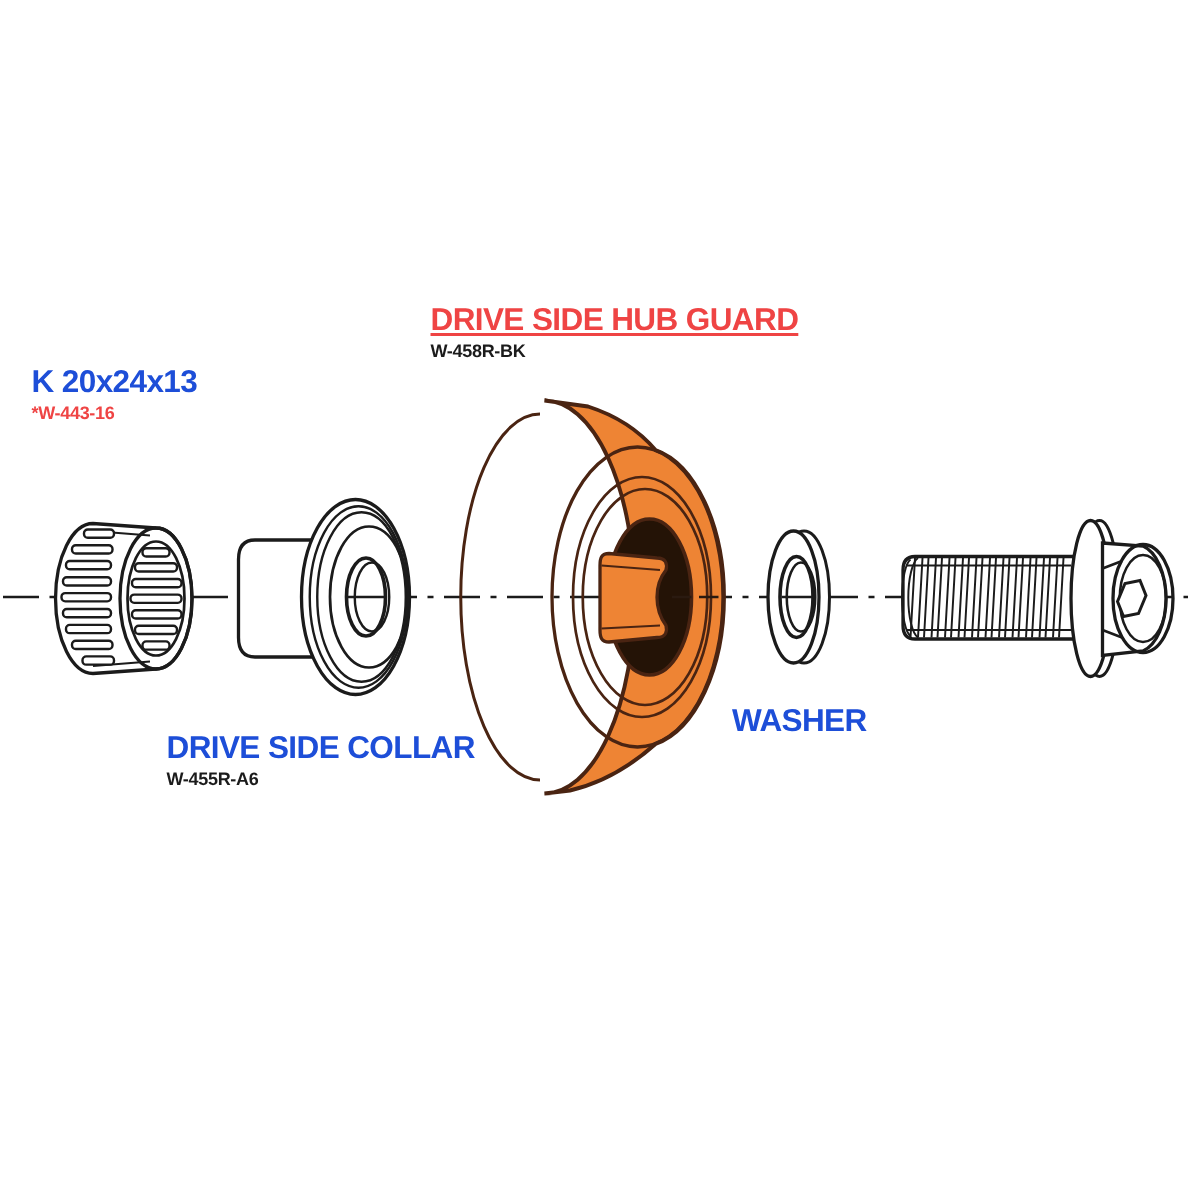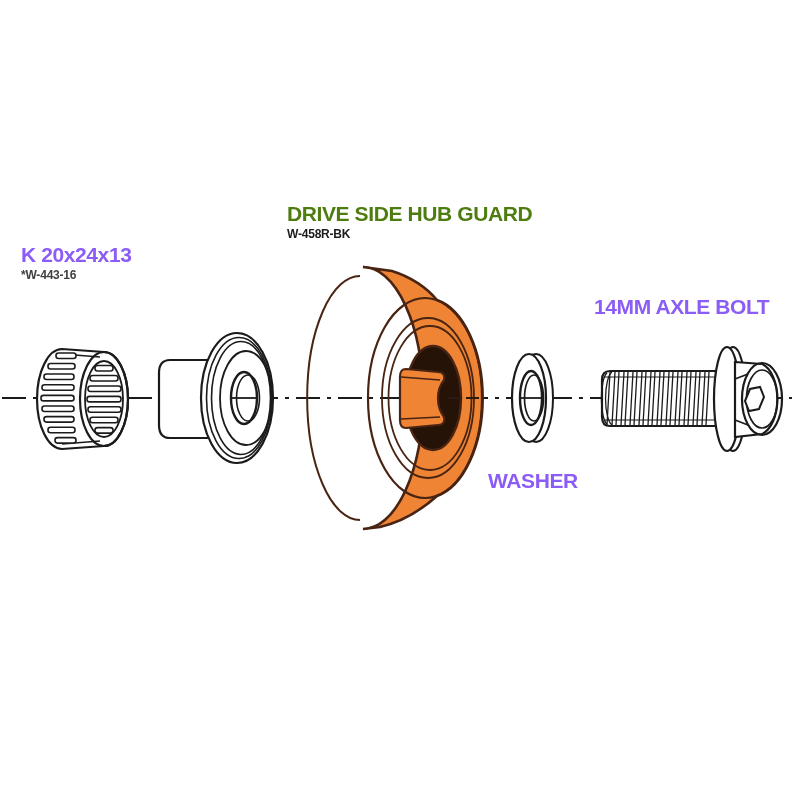--- a/index.html
+++ b/index.html
@@ -4,28 +4,28 @@
 <style>
   html,body{margin:0;padding:0;background:#fff;}
   #stage{
     position:relative;width:800px;height:800px;background:#ffffff;
     font-family:"Liberation Sans",sans-serif;overflow:hidden;
   }
   #diagram-svg{position:absolute;left:0;top:0;}
   .label{position:absolute;white-space:nowrap;}
   .part-name{
     font-weight:bold;font-size:21px;line-height:23px;
-    letter-spacing:-0.4px;color:#8b5cf6;
+    letter-spacing:-0.4px;color:#1d4ed8;
   }
   .part-code{
     font-weight:bold;font-size:12px;line-height:19px;
     letter-spacing:-0.2px;color:#1b1b1b;
   }
-  .orange-text{color:#4d7c0f;}
-  .blue-text{color:#404040;}
+  .orange-text{color:#ef4444;text-decoration:underline;}
+  .blue-text{color:#ef4444;}
 </style>
 </head>
 <body>
 
 <div id="stage">
 
   <svg id="diagram-svg" width="800" height="800" viewBox="0 0 800 800">
 
     <path d="M2,398 L792,398" stroke="#1b1b1b" stroke-width="1.8" fill="none" stroke-dasharray="24 7 4 7"></path>
 
@@ -128,21 +128,24 @@
     <div class="part-name">K 20x24x13</div>
     <div class="part-code blue-text">*W-443-16</div>
   </div>
 
   <div class="label" style="left:287px;top:202px;">
     <div class="part-name orange-text">DRIVE SIDE HUB GUARD</div>
     <div class="part-code">W-458R-BK</div>
   </div>
 
   <div class="label" style="left:594px;top:295px;">
-    <div class="part-name">14MM AXLE BOLT</div>
   </div>
 
+  <div class="label" style="left:111px;top:487px;">
+    <div class="part-name">DRIVE SIDE COLLAR</div>
+    <div class="part-code">W-455R-A6</div>
+  </div>
 
   <div class="label" style="left:488px;top:469px;">
     <div class="part-name">WASHER</div>
   </div>
 
 </div>
 
 </body></html>

